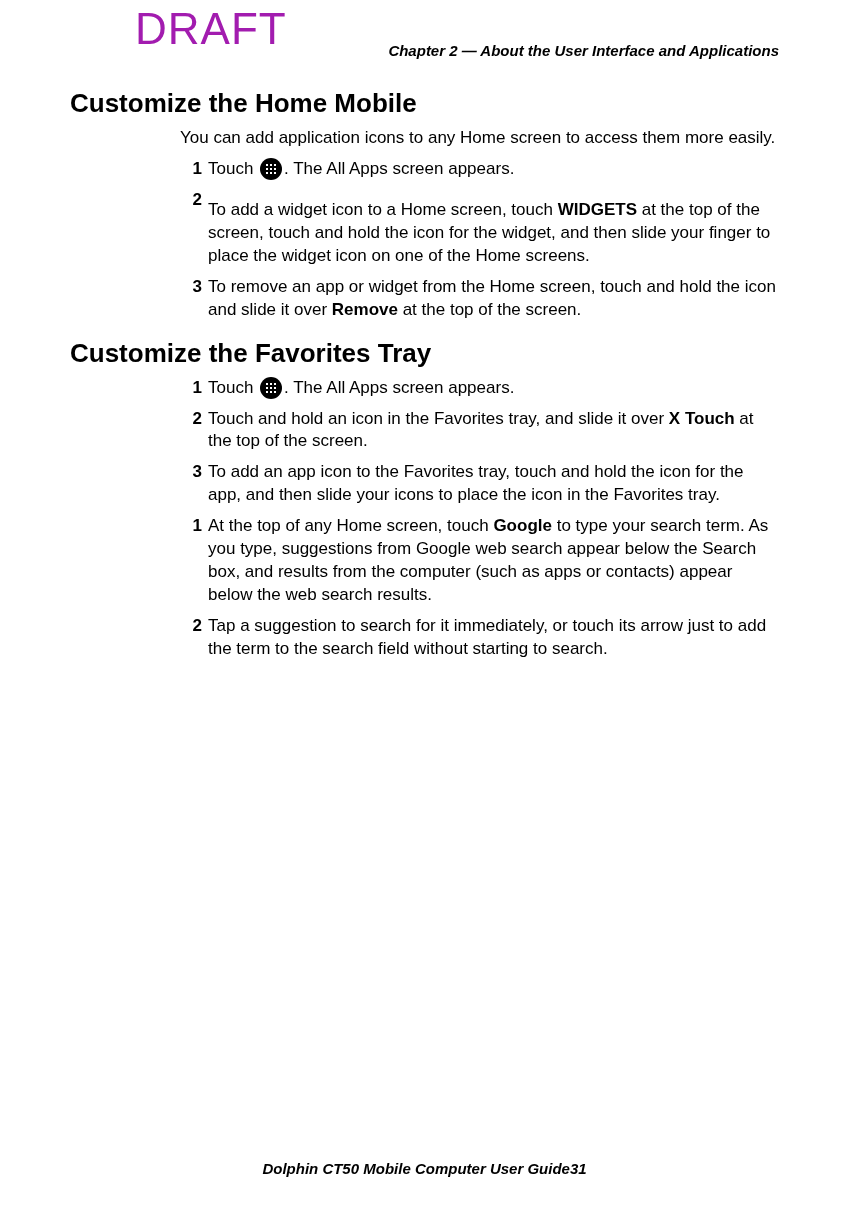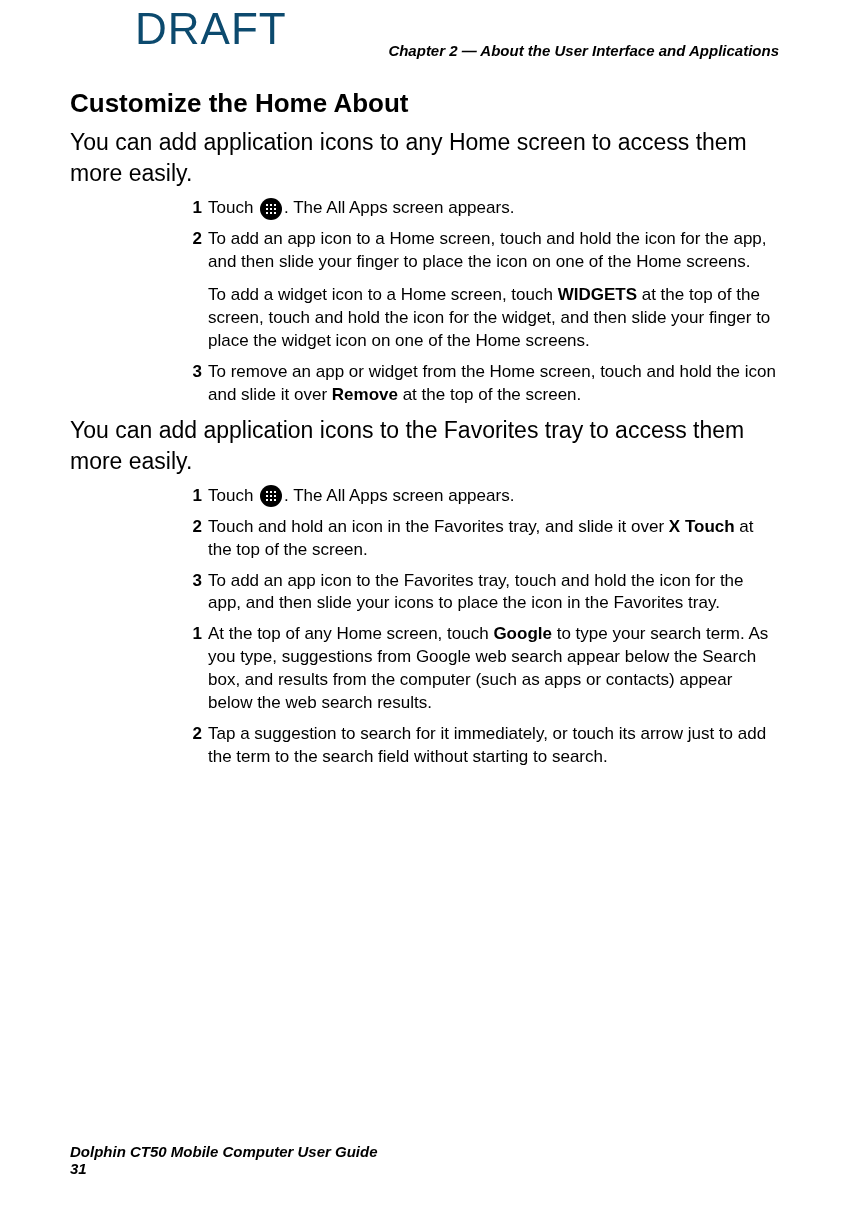--- a/index.html
+++ b/index.html
@@ -10,21 +10,21 @@
       font-family: Arial, Helvetica, sans-serif;
       position: relative;
       padding: 0;
       color: #000;
     }
     .draft-watermark {
       position: absolute;
       top: 4px;
       left: 135px;
       font-size: 44px;
-      color: #0c4a6e;
+      color: #a21caf;
       font-weight: normal;
       font-family: Arial, sans-serif;
       letter-spacing: 1px;
     }
     .header-chapter {
       position: absolute;
       top: 32px;
       right: 70px;
       font-style: italic;
       font-weight: bold;
@@ -38,21 +38,22 @@
       right: 70px;
     }
     h2.section-heading {
       font-size: 26px;
       font-weight: bold;
       font-family: Arial, Helvetica, sans-serif;
       margin-top: 16px;
       margin-bottom: 8px;
     }
     .intro-para {
-      font-size: 23px;
+      font-size: 17px;
+      margin-left: 110px;
       margin-bottom: 8px;
       line-height: 1.35;
     }
     .step-list {
       margin-left: 110px;
     }
     .step-item {
       display: flex;
       font-size: 17px;
       line-height: 1.35;
@@ -74,21 +75,20 @@
     .footer {
       position: absolute;
       bottom: 28px;
       left: 70px;
       right: 70px;
       display: flex;
       justify-content: center;
       font-style: italic;
       font-weight: bold;
       font-size: 15px;
-      flex-direction: column;
     }
     .all-apps-icon {
       display: inline-block;
       width: 22px;
       height: 22px;
       background: #000;
       border-radius: 50%;
       vertical-align: middle;
       position: relative;
       margin: 0 2px;
@@ -112,44 +112,43 @@
     .bold { font-weight: bold; }
   </style>
 </head>
 <body>
 
 <div class="draft-watermark">DRAFT</div>
 
 <div class="header-chapter">Chapter 2 — About the User Interface and Applications</div>
 
 <div class="content" id="content-root">
-    <h2 class="section-heading">Customize the Home About</h2>
+    <h2 class="section-heading">Customize the Home Mobile</h2>
     <p class="intro-para">You can add application icons to any Home screen to access them more easily.</p>
     <div class="step-list">
       <div class="step-item">
         <div class="step-num">1</div>
         <div class="step-body">
           <div><span>Touch </span><span class="all-apps-icon"></span><span>. The All Apps screen appears.</span></div>
         </div>
       </div>
       <div class="step-item">
         <div class="step-num">2</div>
         <div class="step-body">
-          <div>To add an app icon to a Home screen, touch and hold the icon for the app, and then slide your finger to place the icon on one of the Home screens.</div>
           <div class="step-subpara">To add a widget icon to a Home screen, touch <span class="bold">WIDGETS</span> at the top of the screen, touch and hold the icon for the widget, and then slide your finger to place the widget icon on one of the Home screens.</div>
         </div>
       </div>
       <div class="step-item">
         <div class="step-num">3</div>
         <div class="step-body">
           <div>To remove an app or widget from the Home screen, touch and hold the icon and slide it over <span class="bold">Remove</span> at the top of the screen.</div>
         </div>
       </div>
     </div>
-    <p class="intro-para">You can add application icons to the Favorites tray to access them more easily.</p>
+    <h2 class="section-heading">Customize the Favorites Tray</h2>
     <div class="step-list">
       <div class="step-item">
         <div class="step-num">1</div>
         <div class="step-body">
           <div><span>Touch </span><span class="all-apps-icon"></span><span>. The All Apps screen appears.</span></div>
         </div>
       </div>
       <div class="step-item">
         <div class="step-num">2</div>
         <div class="step-body">

